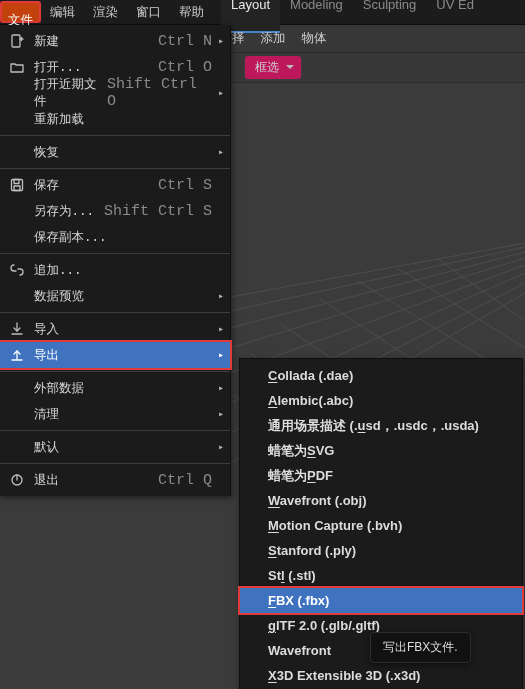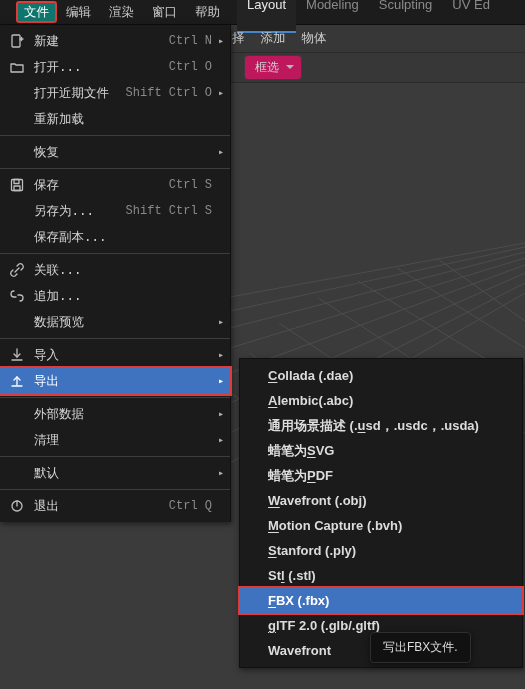--- a/index.html
+++ b/index.html
@@ -27,28 +27,27 @@
   }
   .main-menu .item {
     padding: 0 9px;
     height: 20px;
     line-height: 20px;
     color: #cccccc;
     font-size: 12.5px;
     cursor: pointer;
   }
   .main-menu .item.active {
-    background: #0f766e;
+    background: #c2410c;
     color: #fff;
     border: 2px solid #e03a3a;
     border-radius: 3px;
-    padding: 0 6px;
+    padding: 8px 6px;
     height: 22px;
     line-height: 18px;
-    margin-left: 16px;
   }
   .workspace-tabs {
     display: flex;
     align-items: center;
     height: 100%;
     margin-left: 8px;
   }
   .workspace-tabs .tab {
     padding: 0 10px;
     height: 41px;
@@ -142,21 +141,21 @@
     justify-content: center;
     flex: 0 0 22px;
     color: #bfbfbf;
   }
   .dropdown .row .lbl {
     flex: 1 1 auto;
     padding-left: 6px;
   }
   .dropdown .row .shc {
     color: #8a8a8a;
-    font-size: 12px;
+    font-size: 15px;
   }
   .dropdown .row .subarrow {
     width: 10px;
     text-align: right;
     color: #b0b0b0;
     font-size: 10px;
     padding-left: 6px;
   }
   .dropdown .sep {
     height: 1px;
@@ -334,32 +333,20 @@
     <div class="row">
       <span class="ico"></span>
       <span class="lbl">保存副本...</span>
       <span class="shc"></span>
       <span class="subarrow"></span>
     </div>
     <div class="sep"></div>
     <div class="row">
       <span class="ico">
         <svg width="16" height="16" viewBox="0 0 16 16" fill="none" stroke="currentColor" stroke-width="1.3" stroke-linecap="round" stroke-linejoin="round">
-          <path d="M6 10l4-4"></path>
-          <path d="M8 4l2-2a3 3 0 014 4l-2 2"></path>
-          <path d="M8 12l-2 2a3 3 0 01-4-4l2-2"></path>
-        </svg>
-      </span>
-      <span class="lbl">关联...</span>
-      <span class="shc"></span>
-      <span class="subarrow"></span>
-    </div>
-    <div class="row">
-      <span class="ico">
-        <svg width="16" height="16" viewBox="0 0 16 16" fill="none" stroke="currentColor" stroke-width="1.3" stroke-linecap="round" stroke-linejoin="round">
           <path d="M5 3c-2 0-3 1-3 3s1 3 3 3h2"></path>
           <path d="M11 13c2 0 3-1 3-3s-1-3-3-3H9"></path>
         </svg>
       </span>
       <span class="lbl">追加...</span>
       <span class="shc"></span>
       <span class="subarrow"></span>
     </div>
     <div class="row">
       <span class="ico"></span>
@@ -456,17 +443,20 @@
     </div>
     <div class="srow highlight">
       <span class="txt"><span class="ul">F</span>BX (.fbx)</span>
     </div>
     <div class="srow">
       <span class="txt"><span class="ul">g</span>lTF 2.0 (.glb/.gltf)</span>
     </div>
     <div class="srow">
       <span class="txt">Wavefront</span>
     </div>
+    <div class="srow">
+      <span class="txt"><span class="ul">X</span>3D Extensible 3D (.x3d)</span>
+    </div>
   </div>
 
 <div class="tooltip">
   <span>写出FBX文件.</span>
 </div>
 
 </body></html>

